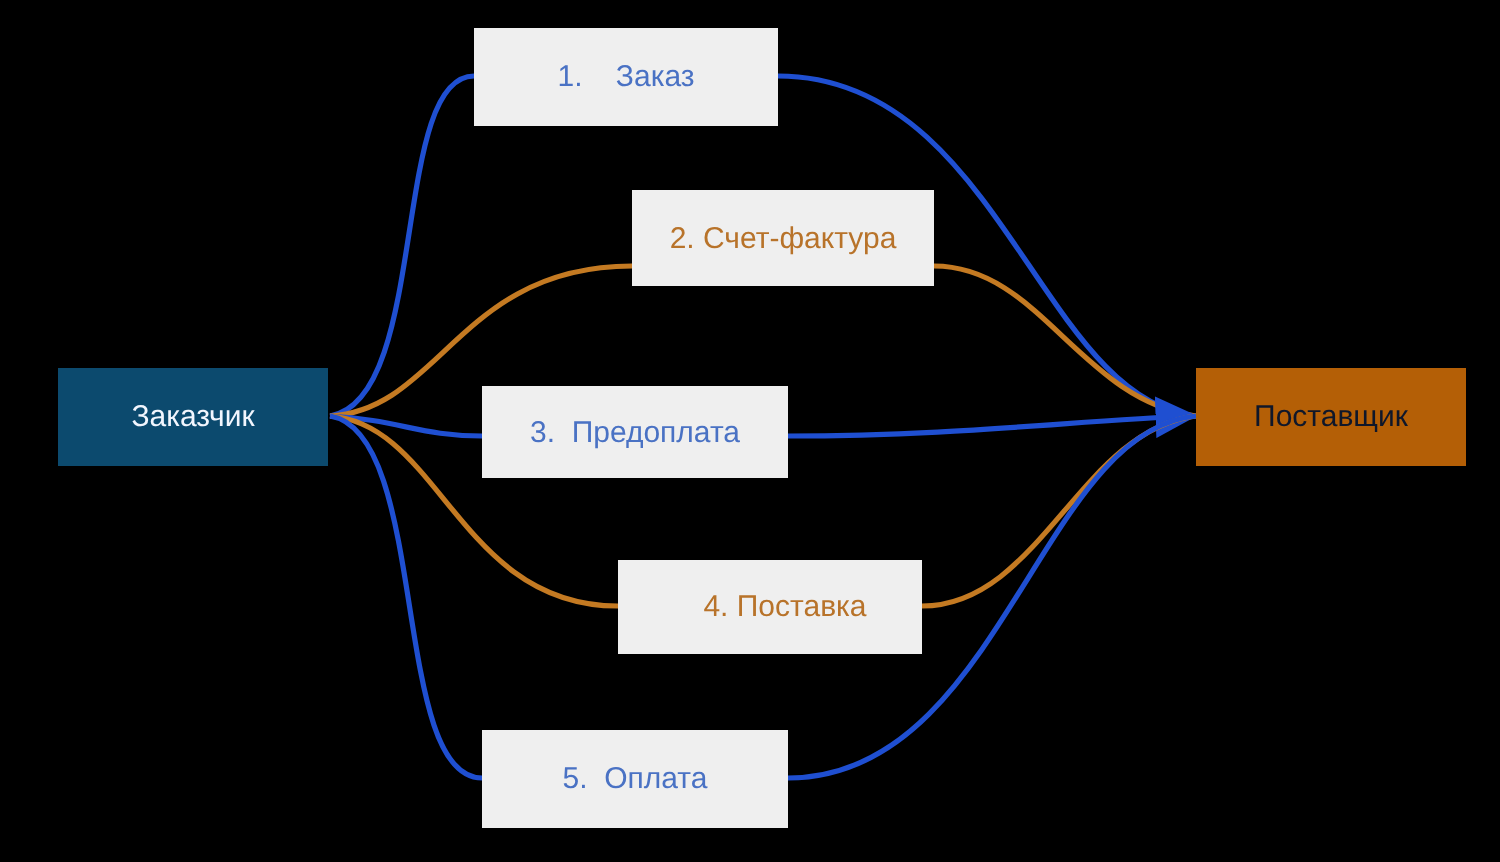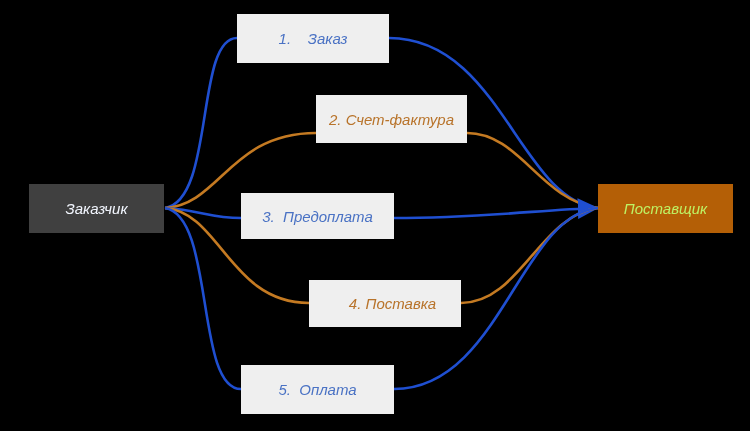--- a/index.html
+++ b/index.html
@@ -1,20 +1,20 @@
 <!DOCTYPE html>
 <html><head>
 <meta charset="utf-8">
 <style>
   html, body { margin:0; padding:0; background:#000; }
   body { width:750px; height:431px; position:relative; overflow:hidden; font-family:"Liberation Sans", sans-serif; }
   svg.edges { position:absolute; left:0; top:0; width:750px; height:431px; }
-  .node { position:absolute; display:flex; align-items:center; justify-content:center; font-size:15px; box-sizing:border-box; white-space:pre;font-style:italic; }
-  .party-client { background:#404040; color:#f2f6fe; }
-  .party-supplier { background:#b45f06; color:#bef264; }
+  .node { position:absolute; display:flex; align-items:center; justify-content:center; font-size:15px; box-sizing:border-box; white-space:pre; }
+  .party-client { background:#0c4a6e; color:#f2f6fe; }
+  .party-supplier { background:#b45f06; color:#0f172a; }
   .step { background:#efefef; }
   .step.blue { color:#4a72c4; }
   .step.orange { color:#b8732a; }
 </style>
 </head>
 <body>
 
 <svg class="edges" viewBox="0 0 750 431">
   <defs>
     <marker id="arrB" markerWidth="8" markerHeight="8" refX="7" refY="4" orient="auto">

